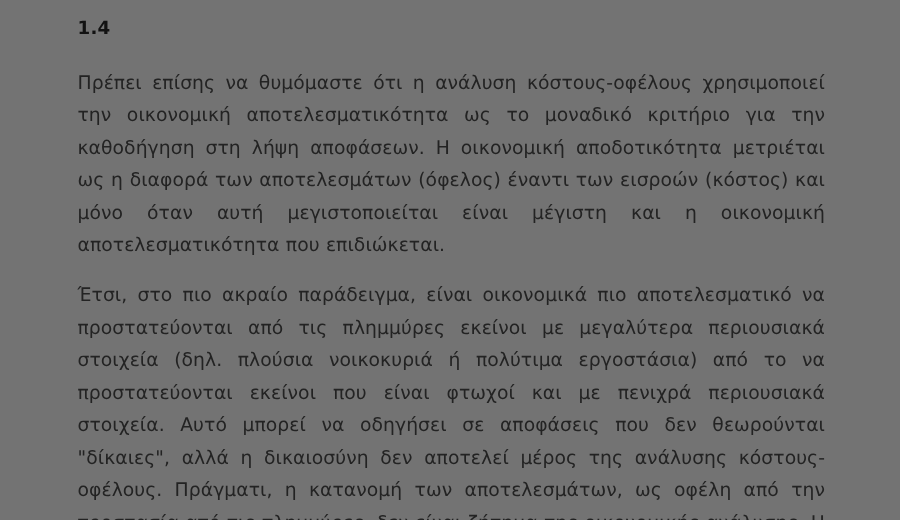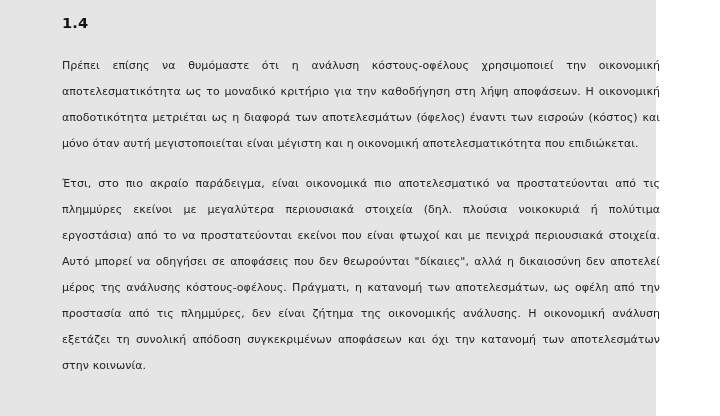--- a/index.html
+++ b/index.html
@@ -13,23 +13,23 @@
     font-family: "DejaVu Sans", "Liberation Sans", sans-serif;
     color: #1b1b1b;
     overflow: hidden;
     position: relative;
   }
 
   .page {
     position: absolute;
     left: 0;
     top: 0;
-    width: 656px;
+    width: 720px;
     height: 416px;
-    background: #e5e5e5;
+    background: #737373;
     box-sizing: border-box;
     padding: 0;
   }
 
   .content {
     position: absolute;
     left: 62px;
     top: 14px;
     width: 598px;
   }
@@ -49,21 +49,21 @@
     width: 55px;
     flex: 0 0 55px;
     font-weight: bold;
   }
   .heading-title {
     font-weight: bold;
   }
 
   
   .para {
-    font-size: 11px;
+    font-size: 15px;
     line-height: 26px;
     text-align: justify;
     text-justify: inter-word;
     color: #232323;
     margin: 4px 0 16px 0;
     letter-spacing: 0.05px;
     word-spacing: 0.2px;
   }
   .para:last-child {
     margin-bottom: 0;

